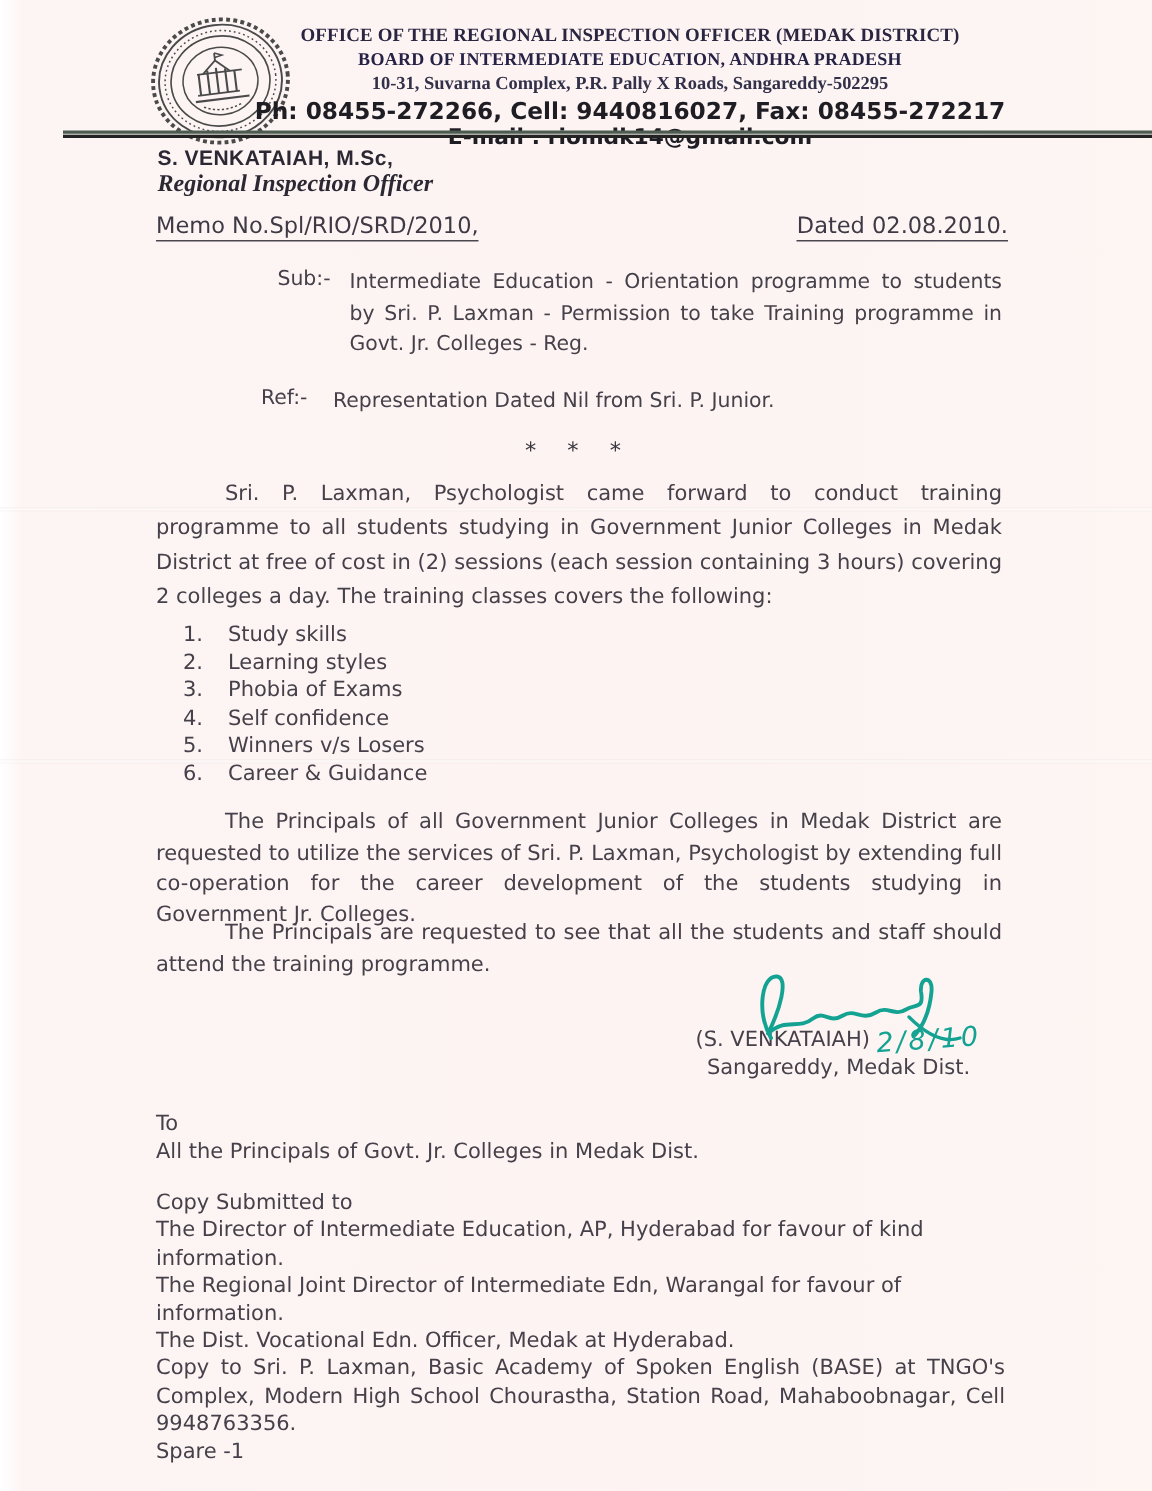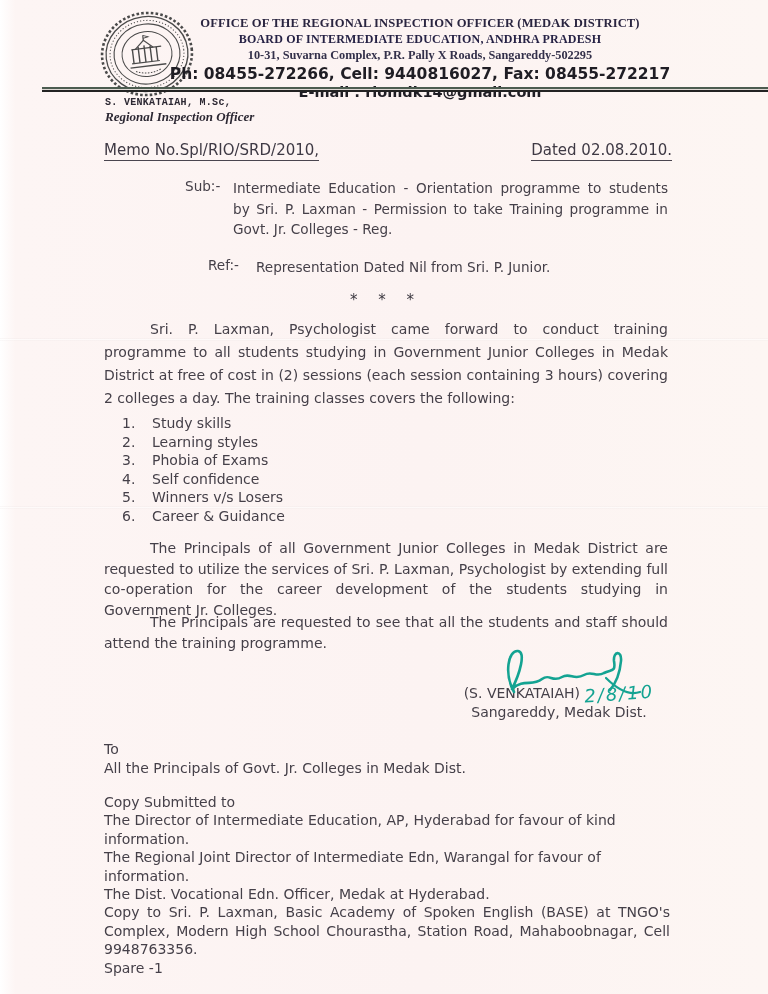--- a/index.html
+++ b/index.html
@@ -22,33 +22,33 @@
   .lh-office{font-family:"Liberation Serif",serif;font-weight:bold;font-size:12.6px;color:#2a2540;letter-spacing:.1px;}
   .lh-board{font-family:"Liberation Serif",serif;font-weight:bold;font-size:12px;color:#262245;margin-top:1px;letter-spacing:.2px;}
   .lh-addr{font-family:"Liberation Serif",serif;font-weight:bold;font-size:12.3px;color:#33304a;margin-top:1px;text-align:center;}
   .lh-phone{font-weight:bold;font-size:15.5px;color:#1f1d24;margin-top:2px;}
   .lh-email{font-weight:bold;font-size:14.5px;color:#1f1d24;margin-top:1px;}
   .rule{position:absolute;left:42px;right:0;top:87px;height:5px;
         background:linear-gradient(180deg,#4c5c50 0%,#4c5c50 36%,#ded8d4 50%,#232323 64%,#232323 100%);}
 
   
   .officer{position:absolute;left:105px;top:97px;color:#2c2833;}
-  .officer-name{font-family:Liberation Mono, monospace;font-weight:bold;font-size:10px;letter-spacing:.3px;}
-  .officer-title{font-family:"Liberation Serif",serif;font-weight:bold;font-style:italic;font-size:13px;margin-top:1px;text-align:right;}
+  .officer-name{font-family:Liberation Sans, sans-serif;font-weight:bold;font-size:14px;letter-spacing:.3px;}
+  .officer-title{font-family:"Liberation Serif",serif;font-weight:bold;font-style:italic;font-size:16px;margin-top:1px;text-align:right;}
 
   
   .memo-row{position:absolute;left:104px;right:96px;top:141px;display:flex;justify-content:space-between;font-size:15px;color:#3e3944;}
   .uline{border-bottom:1.6px solid #4a454f;padding-bottom:1px;}
 
   
   .subref{position:absolute;left:104px;right:100px;top:178px;font-size:13.6px;color:#454049;}
   .sub-row{display:flex;margin-left:81px;}
   .sub-label{flex:0 0 48px;}
   .sub-text{flex:1;text-align:justify;line-height:20.5px;}
-  .ref-row{display:flex;margin-left:104px;margin-top:17px;}
+  .ref-row{display:flex;margin-left:70px;margin-top:17px;}
   .stars{text-align:center;margin-top:14px;font-size:15px;letter-spacing:8px;color:#3c3840;}
 
   
   .para{position:absolute;left:104px;width:564px;text-align:justify;font-size:14px;color:#454049;}
   .p1{top:318px;line-height:23px;text-indent:46px;}
   .p2{top:538px;line-height:20.5px;text-indent:46px;}
   .p3{top:612px;line-height:20.5px;text-indent:46px;}
 
   
   .topics{position:absolute;left:122px;top:414px;font-size:14px;color:#454049;}

